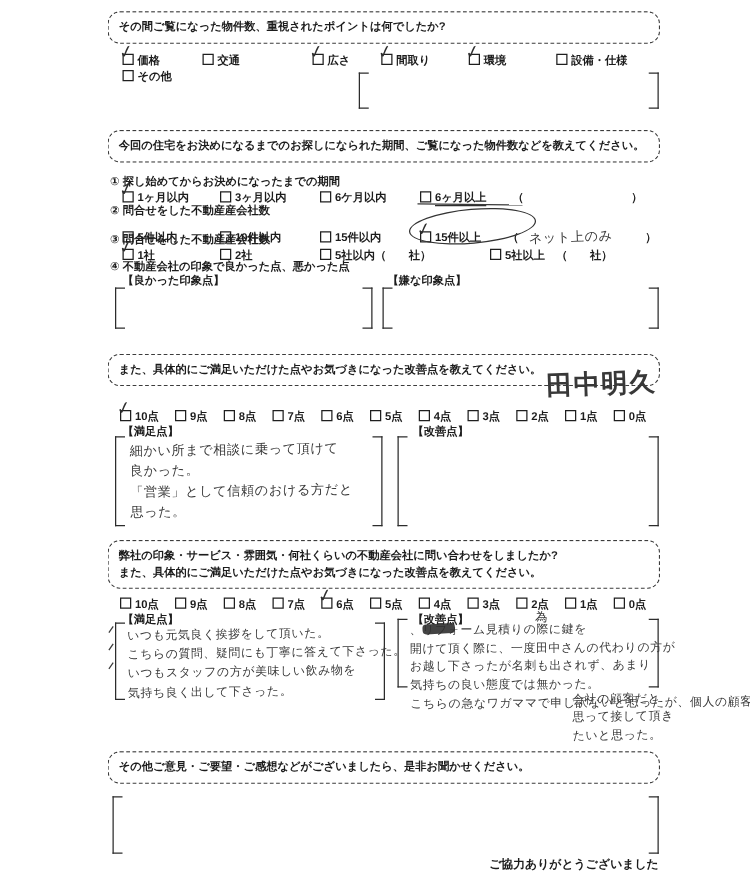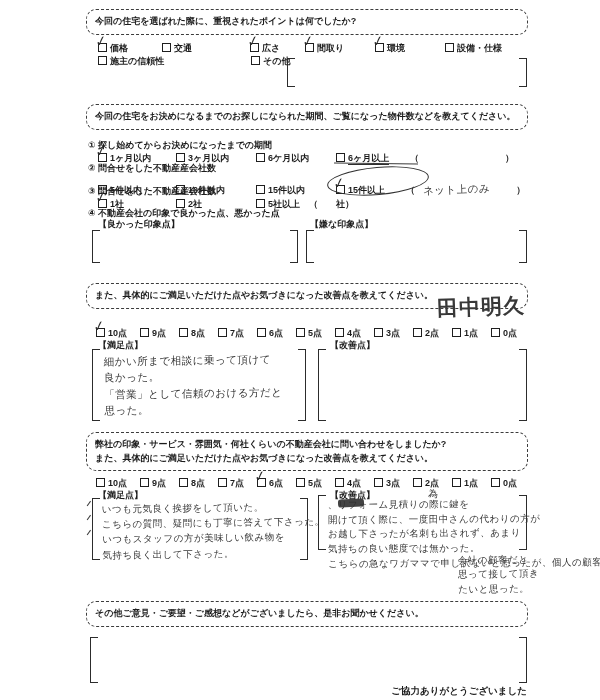--- a/index.html
+++ b/index.html
@@ -51,21 +51,21 @@
   .correction{position:absolute;font-size:10px;z-index:5;}
   .tickstrokes{position:absolute;z-index:2;}
   .tickstroke{width:6px;height:1.4px;background:#3a3a3a;transform:rotate(-55deg);margin-bottom:13px;}
   .thanks{position:absolute;font-size:9.5px;font-weight:bold;white-space:nowrap;}
   .hand-underline{position:absolute;height:1.3px;background:#3a3a3a;transform:rotate(0.6deg);z-index:2;}
 </style>
 </head>
 <body>
 
 <div class="sec-box" style="top:9px;">
-  <div class="tl">今回の住宅を選ばれた際に、重視されたポイントは何でしたか?</div>
+  <div class="tl">その間ご覧になった物件数、重視されたポイントは何でしたか?</div>
 </div>
 
 <div class="optrow" id="q1r1" style="left:98px;top:42px;">
 
     <div class="opt checked"><span class="tick">✓</span><span class="cb"></span><span>価格</span></div>
 
     <div class="opt"><span class="cb"></span><span>交通</span></div>
 
     <div class="opt checked"><span class="tick">✓</span><span class="cb"></span><span>広さ</span></div>
 
@@ -76,21 +76,20 @@
     <div class="opt"><span class="cb"></span><span>設備・仕様</span></div>
 
 </div>
 <style>
   #q1r1 .opt:nth-child(1){width:64px}#q1r1 .opt:nth-child(2){width:88px}
   #q1r1 .opt:nth-child(3){width:55px}#q1r1 .opt:nth-child(4){width:70px}
   #q1r1 .opt:nth-child(5){width:70px}
 </style>
 <div class="optrow" id="q1r2" style="left:98px;top:55px;">
 
-    <div class="opt"><span class="cb"></span><span>施主の信頼性</span></div>
 
     <div class="opt"><span class="cb"></span><span>その他</span></div>
 
 </div>
 <style>#q1r2 .opt:nth-child(1){width:153px}</style>
 <div class="brk" style="left:287px;top:58px;width:240px;height:29px;"></div>
 
 <div class="sec-box" style="top:104px;">
   <div class="tl">今回の住宅をお決めになるまでのお探しになられた期間、ご覧になった物件数などを教えてください。</div>
 </div>
@@ -142,20 +141,21 @@
 </style>
 <div class="circle-mark" style="left:327px;top:167px;width:100px;height:26px;"></div>
 
 <div class="item-label" style="left:88px;top:185px;">③ 問合せをした不動産産会社数</div>
 <div class="optrow" id="q2r3" style="left:98px;top:198px;width:424px;">
 
     <div class="opt checked"><span class="tick">✓</span><span class="cb"></span><span>1社</span></div>
 
     <div class="opt"><span class="cb"></span><span>2社</span></div>
 
+    <div class="opt"><span class="cb"></span><span>5社以内（　　社）</span></div>
 
     <div class="opt"><span class="cb"></span><span>5社以上　（　　社）</span></div>
 
 </div>
 <style>
   #q2r3 .opt:nth-child(1){width:78px}#q2r3 .opt:nth-child(2){width:80px}
   #q2r3 .opt:nth-child(3){width:136px}
 </style>
 
 <div class="item-label" style="left:88px;top:207px;text-align:right;">④ 不動産会社の印象で良かった点、悪かった点</div>

